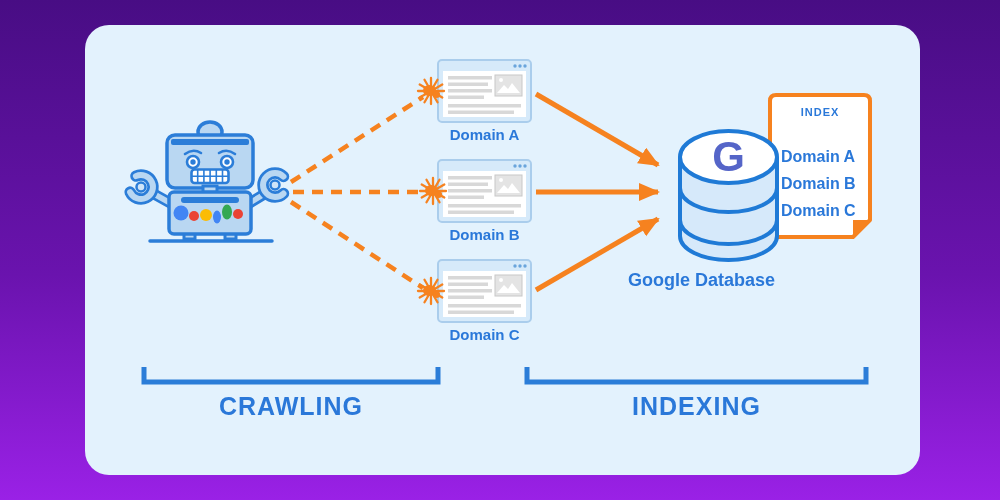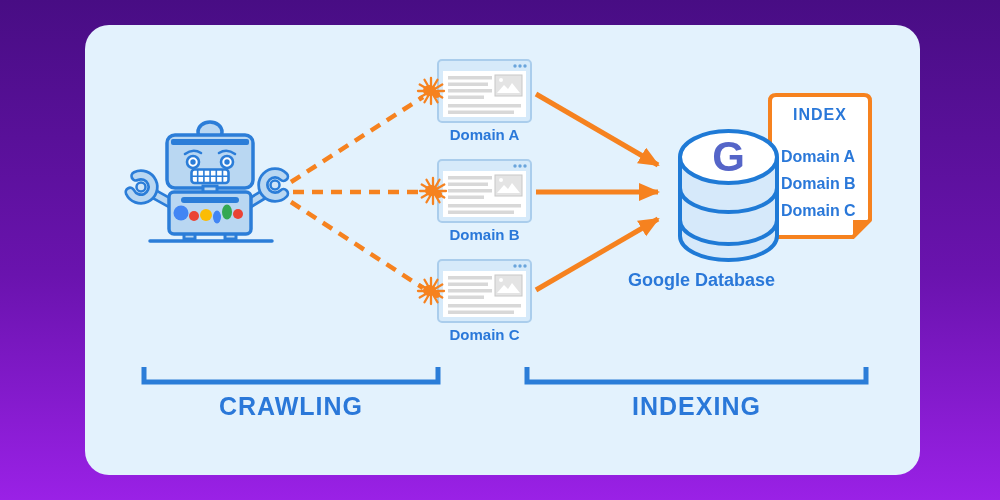--- a/index.html
+++ b/index.html
@@ -12,21 +12,21 @@
     position:absolute; left:85px; top:25px; width:835px; height:450px;
     background:#e3f2fd; border-radius:24px;
   }
   .gfx { position:absolute; left:0; top:0; z-index:1; }
   .txt { position:absolute; z-index:2; color:#2a78d9; font-weight:bold; }
   .dlabel { left:438px; width:93px; text-align:center; font-size:15px; }
   .dl-a { top:126px; } .dl-b { top:226px; } .dl-c { top:326px; }
   .db-letter { left:700px; top:133px; width:57px; height:48px; line-height:48px;
                text-align:center; font-size:42px; color:#5565c8; }
   .db-label { left:628px; top:270px; width:201px; font-size:18px; }
-  .idx-title { left:770px; top:106px; width:100px; text-align:center; font-size:16px; letter-spacing:1px; }
+  .idx-title { left:770px; top:106px; width:100px; text-align:center; font-size:11px; letter-spacing:1px; }
   .idx-item { left:781px; width:90px; font-size:16px; }
   .ii-1 { top:148px; } .ii-2 { top:175px; } .ii-3 { top:202px; }
   .stage-label { top:392px; font-size:25px; letter-spacing:1px; text-align:center; }
   .lbl-crawling { left:144px; width:294px; }
   .lbl-indexing { left:527px; width:339px; }
 </style>
 </head>
 <body>
 
 <div class="stage">

